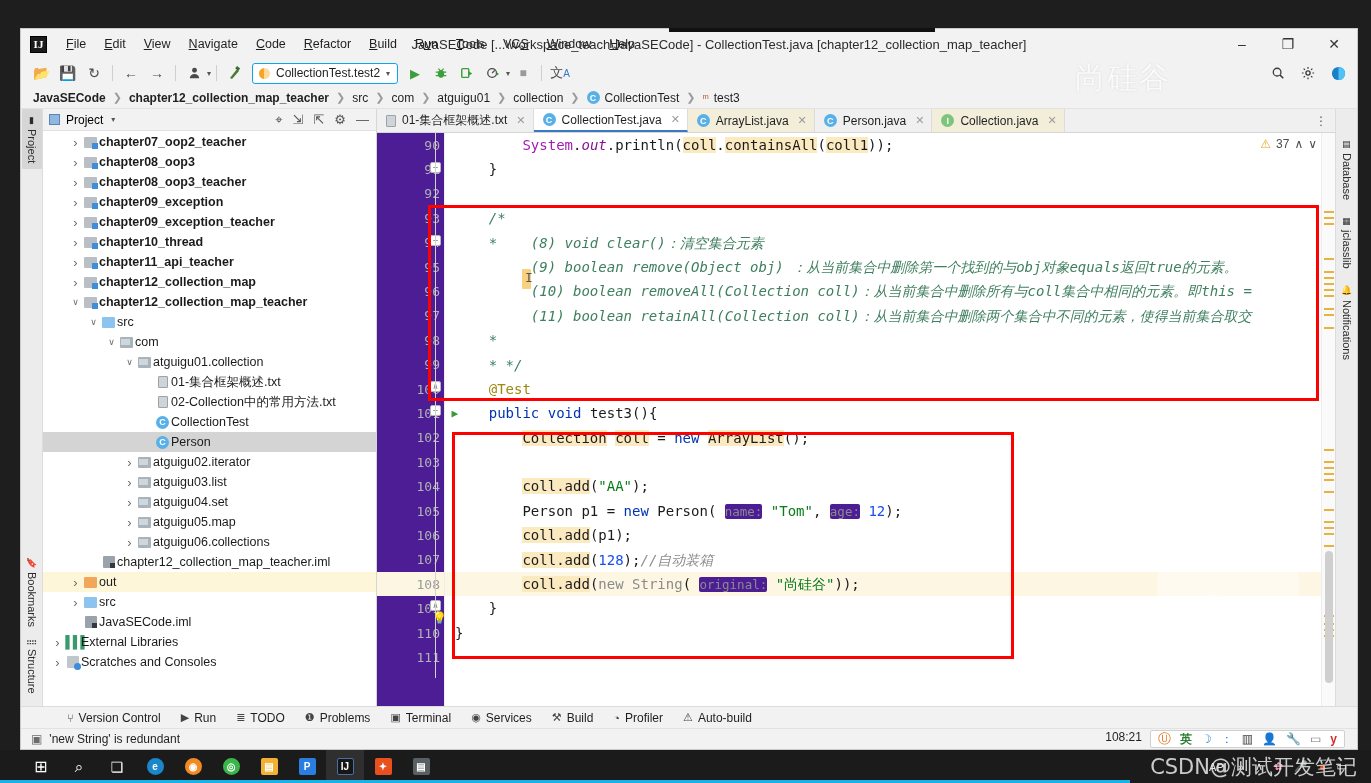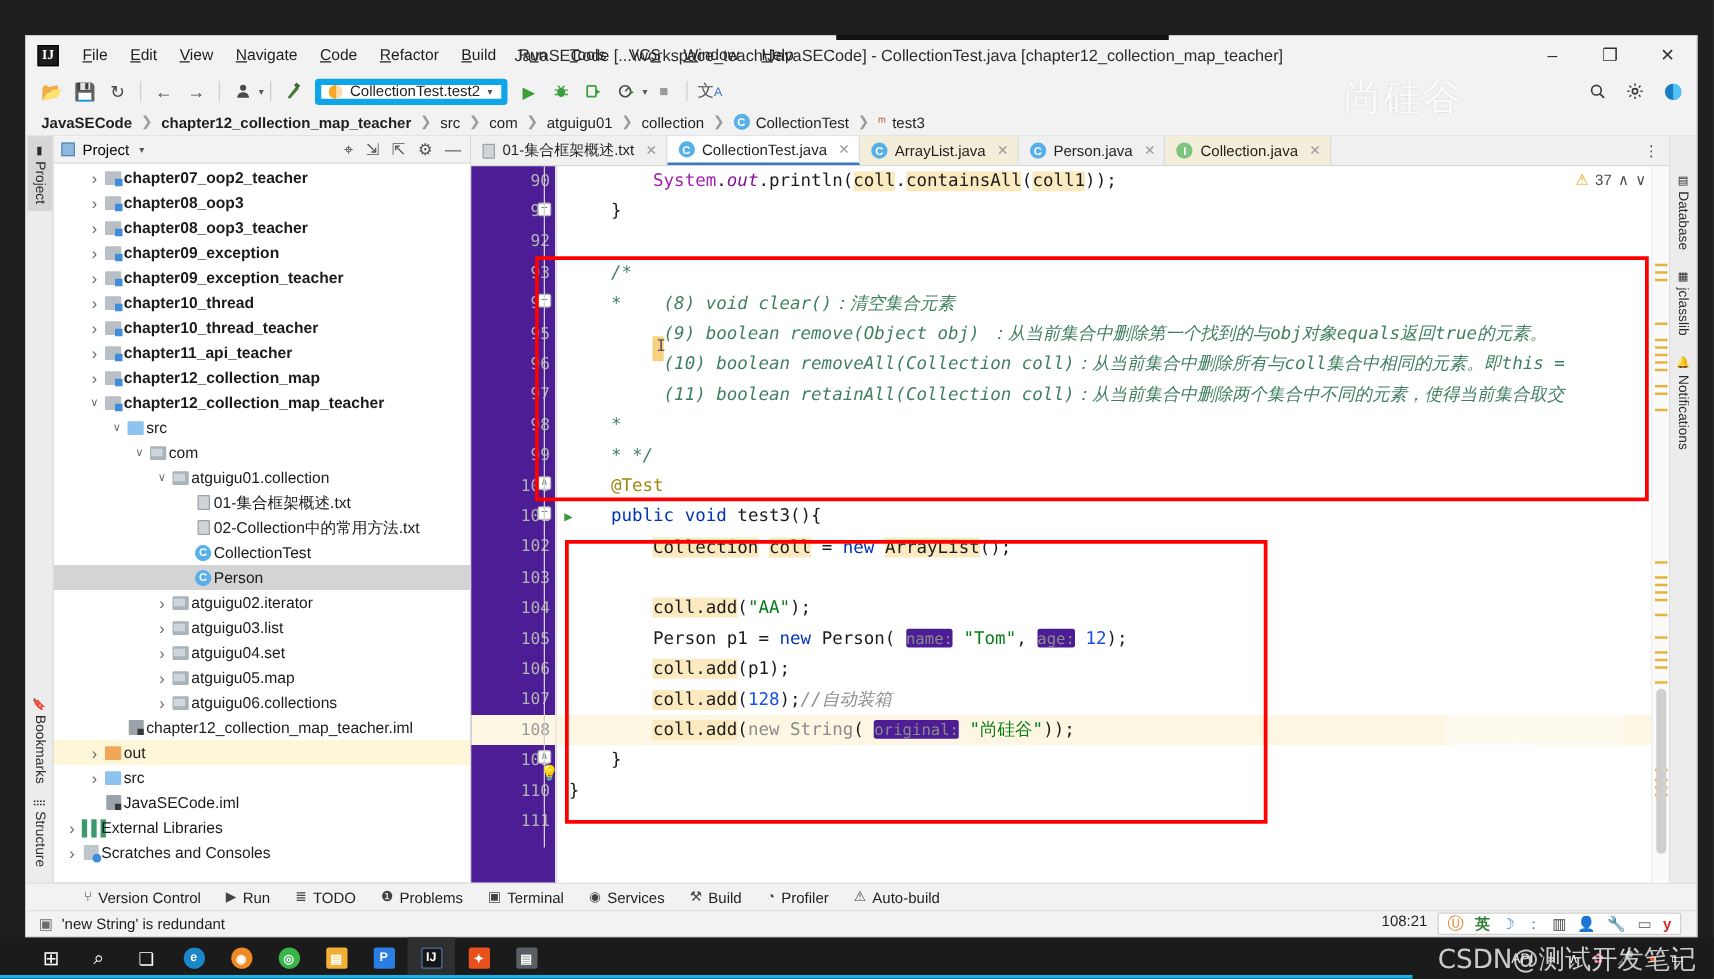--- a/index.html
+++ b/index.html
@@ -60,21 +60,21 @@
     height:28px; background:#f2f2f2; display:flex; align-items:center;
     padding-left:8px; gap:0px; flex:none; position:relative;
   }
   .tb-ico {
     width:26px; height:24px; display:flex; align-items:center; justify-content:center;
     color:#4a4a4a; font-size:14px;
   }
   .tb-sep { width:1px; height:16px; background:#cfcfcf; margin:0 5px; }
   .run-config {
     display:flex; align-items:center; gap:6px; height:21px;
-    border:5px solid #0ea5e9; background:#fff; border-radius:3px;
+    border:1px solid #0ea5e9; background:#fff; border-radius:3px;
     padding:0 7px 0 6px; margin:0 4px; font-size:12px; color:#1f1f1f;
   }
   .rc-dot {
     width:11px;height:11px;border-radius:50%;
     background:linear-gradient(90deg,#f5a623 50%, #ffd9a0 50%);
   }
   .caret { font-size:8px; color:#555; }
   .tb-right { margin-left:auto; display:flex; align-items:center; padding-right:6px; gap:4px;}
 
   
@@ -484,28 +484,20 @@
               </span>
               <span class="nlabel">chapter09_exception_teacher</span>
             </div>
             <div class="node">
               <span style="display:inline-block;width:26px"></span>
               <span class="arrow closed"></span>
               <span class="nicon">
                 <span class="fo mod"></span>
               </span>
               <span class="nlabel">chapter10_thread</span>
-            </div>
-            <div class="node">
-              <span style="display:inline-block;width:26px"></span>
-              <span class="arrow closed"></span>
-              <span class="nicon">
-                <span class="fo mod"></span>
-              </span>
-              <span class="nlabel">chapter10_thread_teacher</span>
             </div>
             <div class="node">
               <span style="display:inline-block;width:26px"></span>
               <span class="arrow closed"></span>
               <span class="nicon">
                 <span class="fo mod"></span>
               </span>
               <span class="nlabel">chapter11_api_teacher</span>
             </div>
             <div class="node">

